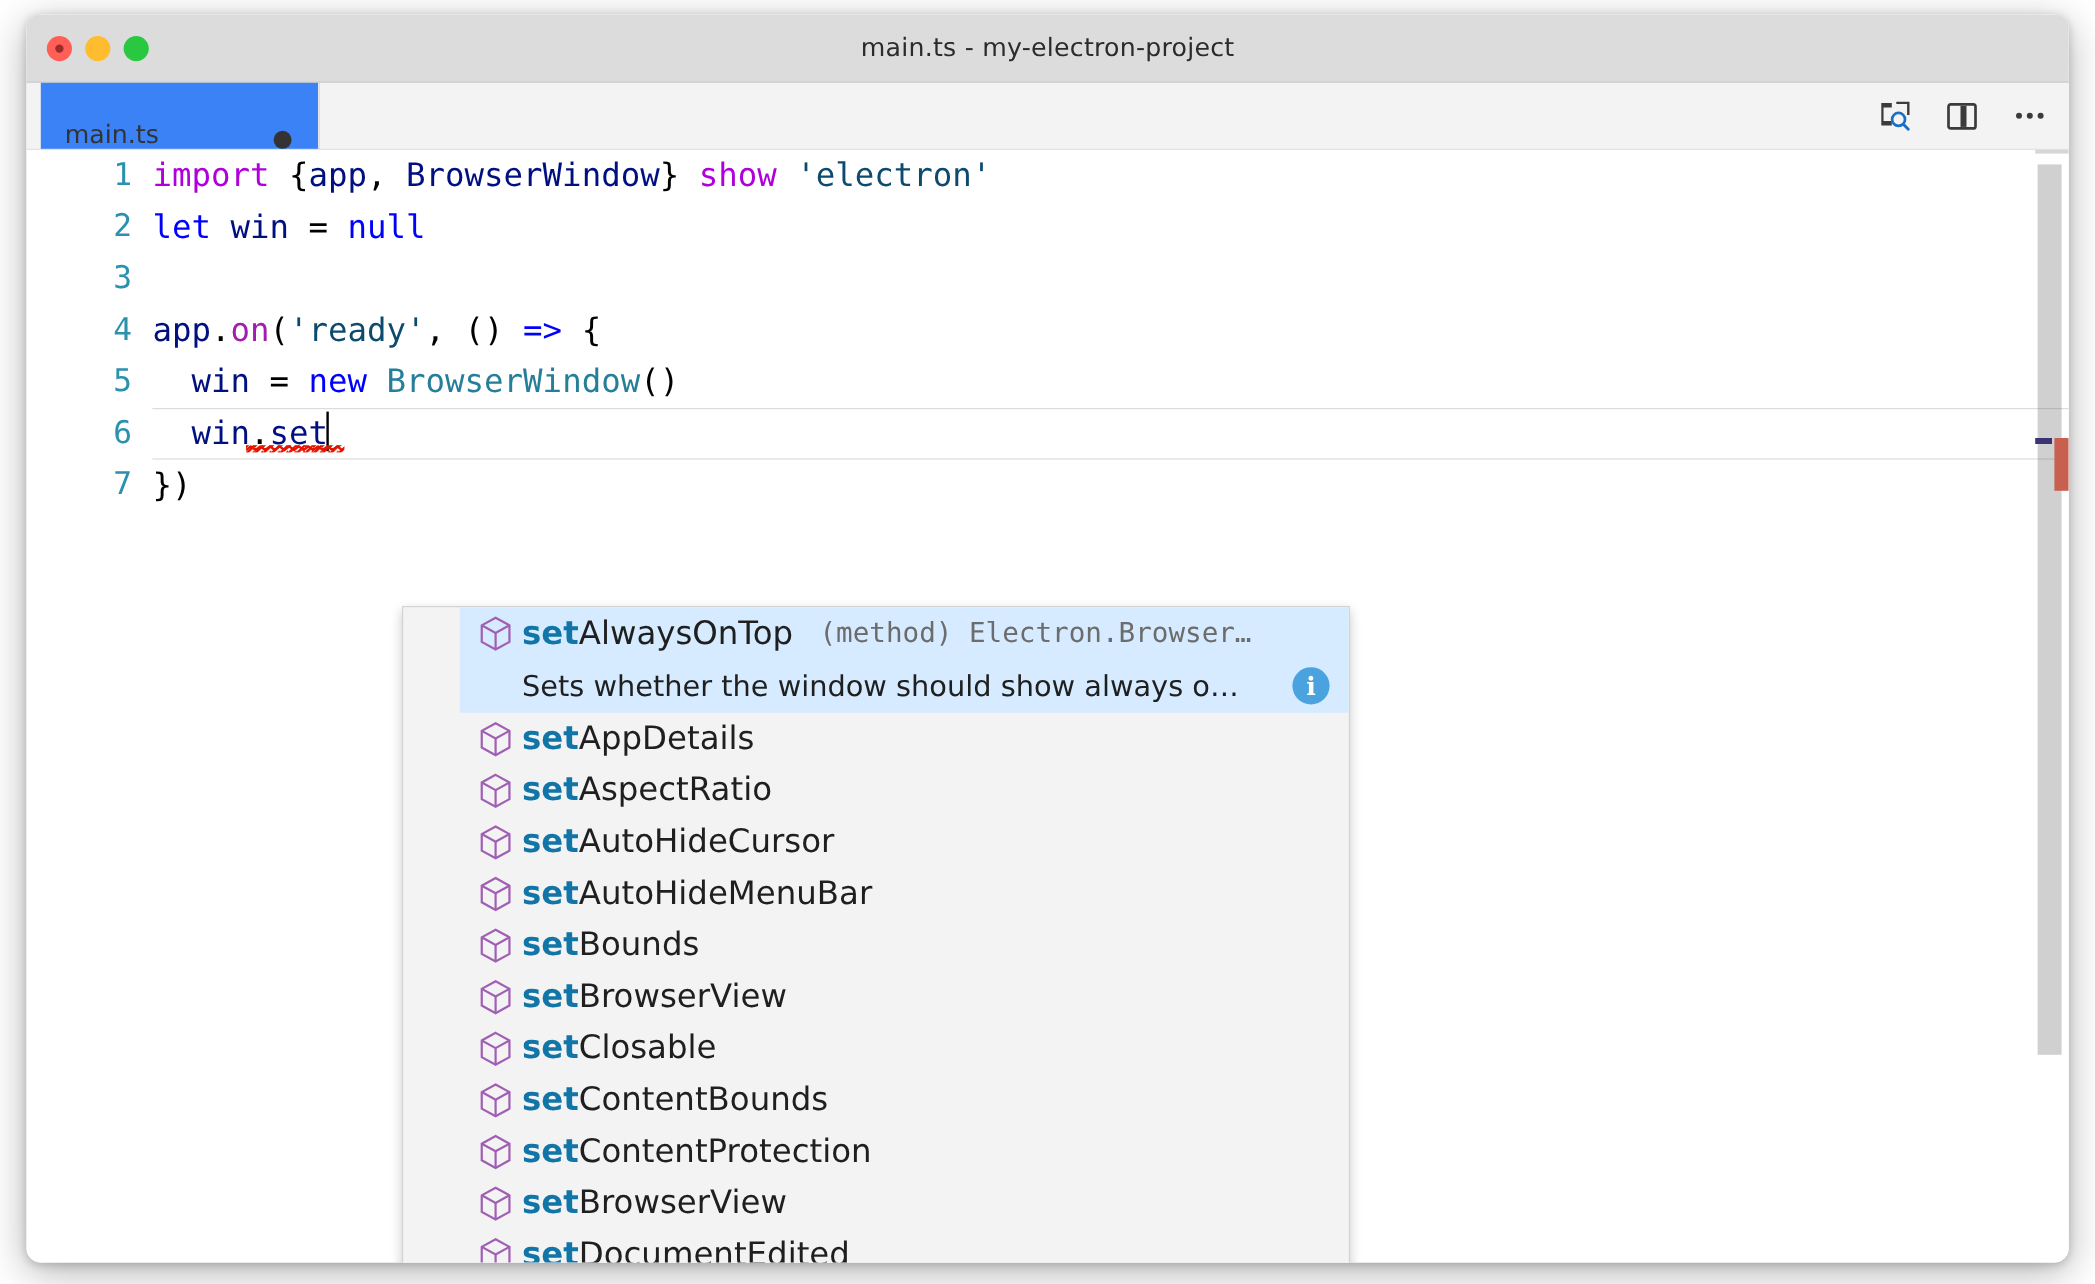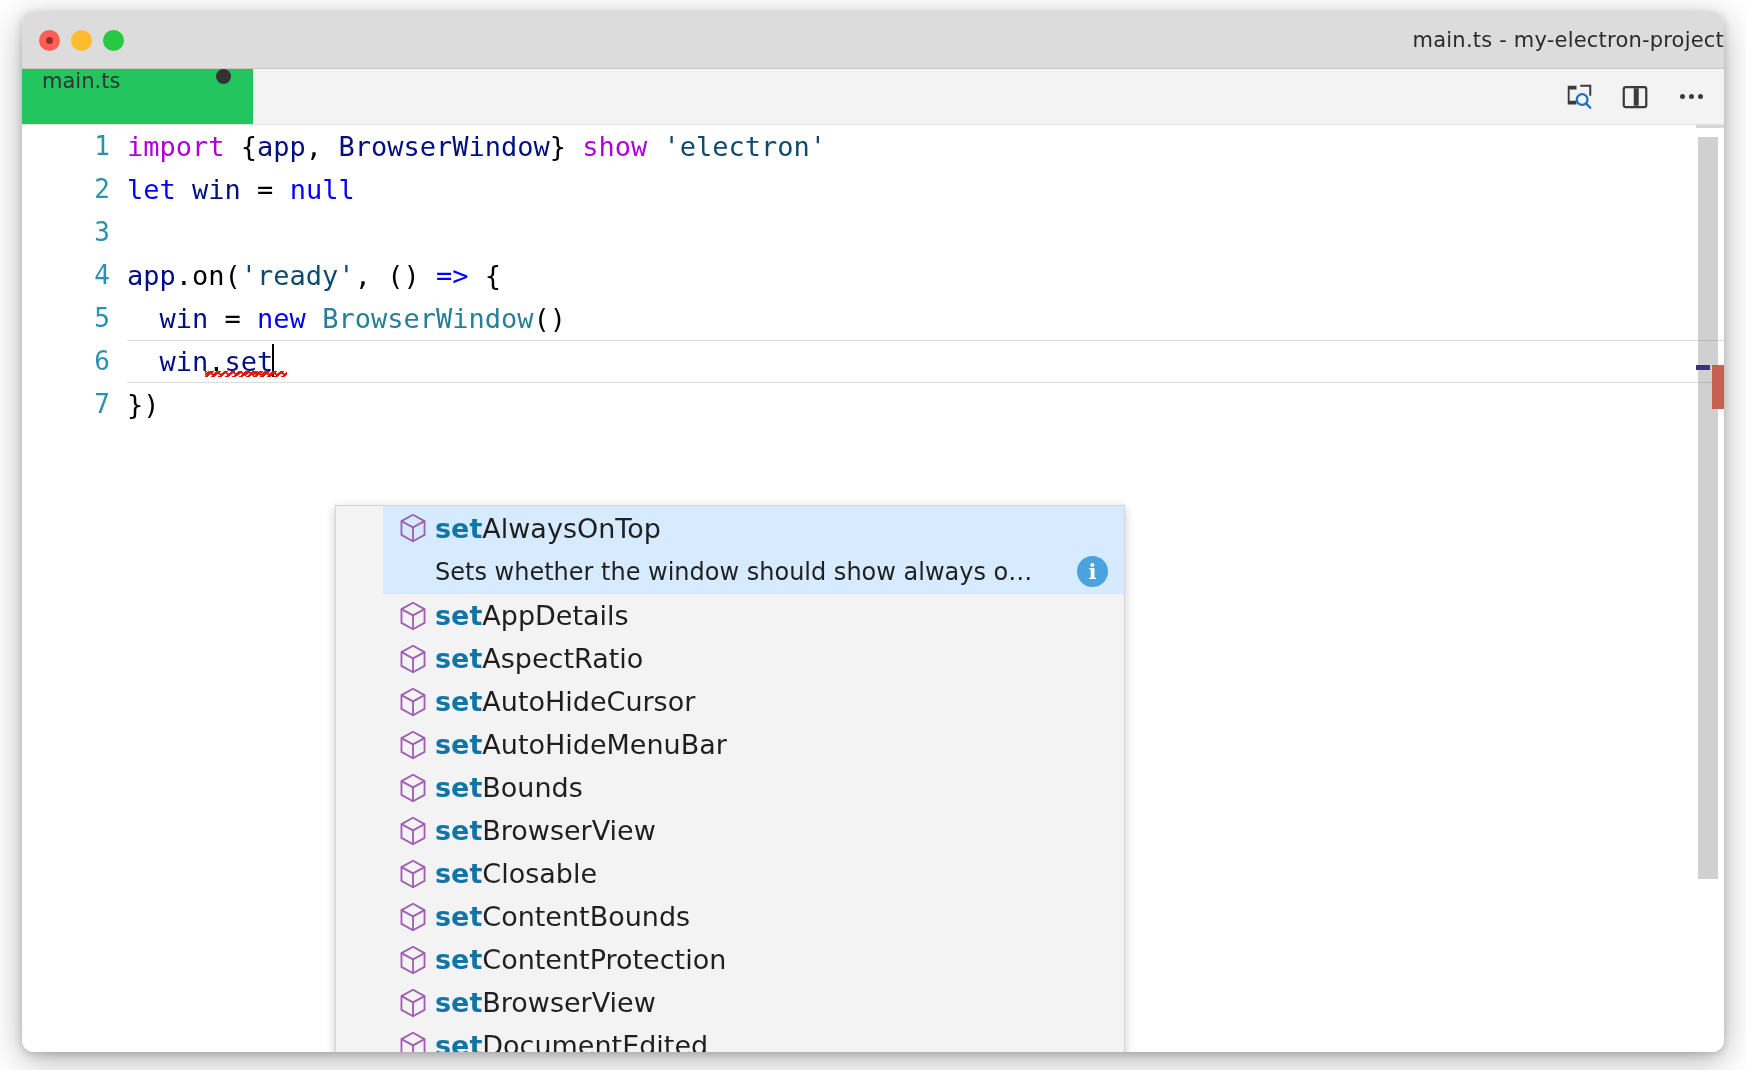--- a/index.html
+++ b/index.html
@@ -61,45 +61,46 @@
     content: "";
     position: absolute;
     left: 7px; top: 7px;
     width: 7px; height: 7px;
     border-radius: 50%;
     background: #4d0000;
     opacity: .55;
   }
   .window-title {
     width: 100%;
-    text-align: right;
+    text-align: center;
     font-size: 21px;
     color: #2b2b2b;
     font-family: "DejaVu Sans", sans-serif;
     letter-spacing: .2px;
   }
 
   
   .tabbar {
     position: relative;
     height: 55px;
     background: #f3f3f3;
     border-bottom: 1px solid #e2e2e2;
     display: flex;
     align-items: stretch;
   }
   .tab {
     width: 232px;
-    background: #22c55e;
-    display: flex;
-    align-items: flex-start;
+    background: #3b82f6;
+    display: flex;
+    align-items: flex-end;
     padding: 0 20px;
     box-sizing: border-box;
     border-right: 1px solid #e8e8e8;
     position: relative;
+    margin-left: 12px;
   }
   .tab-label {
     font-size: 21px;
     color: #333333;
     font-family: "DejaVu Sans", sans-serif;
   }
   .tab-dirty {
     position: absolute;
     right: 22px;
     width: 15px;
@@ -170,21 +171,21 @@
     -webkit-user-select: none;
     user-select: none;
   }
   .lt { color: #1f2328; }
 
   
   .kw      { color: #af00db; }   
   .kw2     { color: #0000ff; }   
   .ident   { color: #001080; }
   .type    { color: #267f99; }
-  .fn      { color: #000000; }
+  .fn      { color: #a21caf; }
   .str     { color: #0c4a6e; }
   .punc    { color: #000000; }
   .op      { color: #0000ff; }
 
   
   .current-line {
     position: absolute;
     left: 105px;
     right: 0;
     height: 43px;
@@ -463,20 +464,21 @@
           <div class="sel-wrap">
             <div class="sel-row1">
               <span class="cube">
                 <svg width="28" height="30" viewBox="0 0 24 26">
                   <path d="M12 1.5 L22 7 L22 19 L12 24.5 L2 19 L2 7 Z" fill="none" stroke="#a05fb4" stroke-width="1.6"></path>
                   <path d="M2 7 L12 12.5 L22 7" fill="none" stroke="#a05fb4" stroke-width="1.6"></path>
                   <path d="M12 12.5 L12 24.5" fill="none" stroke="#a05fb4" stroke-width="1.6"></path>
                 </svg>
               </span>
               <span class="slabel"><span class="match">set</span><span>AlwaysOnTop</span></span>
+              <span class="sdetail">(method) Electron.Browser…</span>
             </div>
             <div class="sel-row2">
               <span class="sdoc">Sets whether the window should show always on…</span>
               <span class="info-badge">i</span>
             </div>
           </div>
 
           <div id="suggest-rest">
               <div class="srow">
                 <span class="cube">

